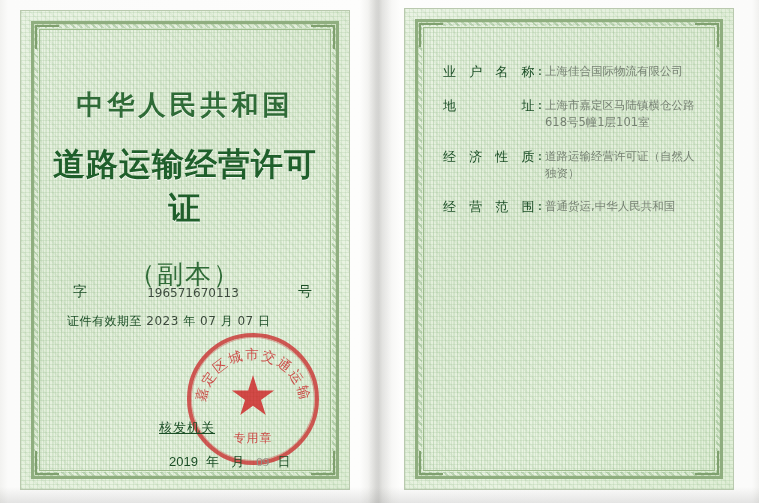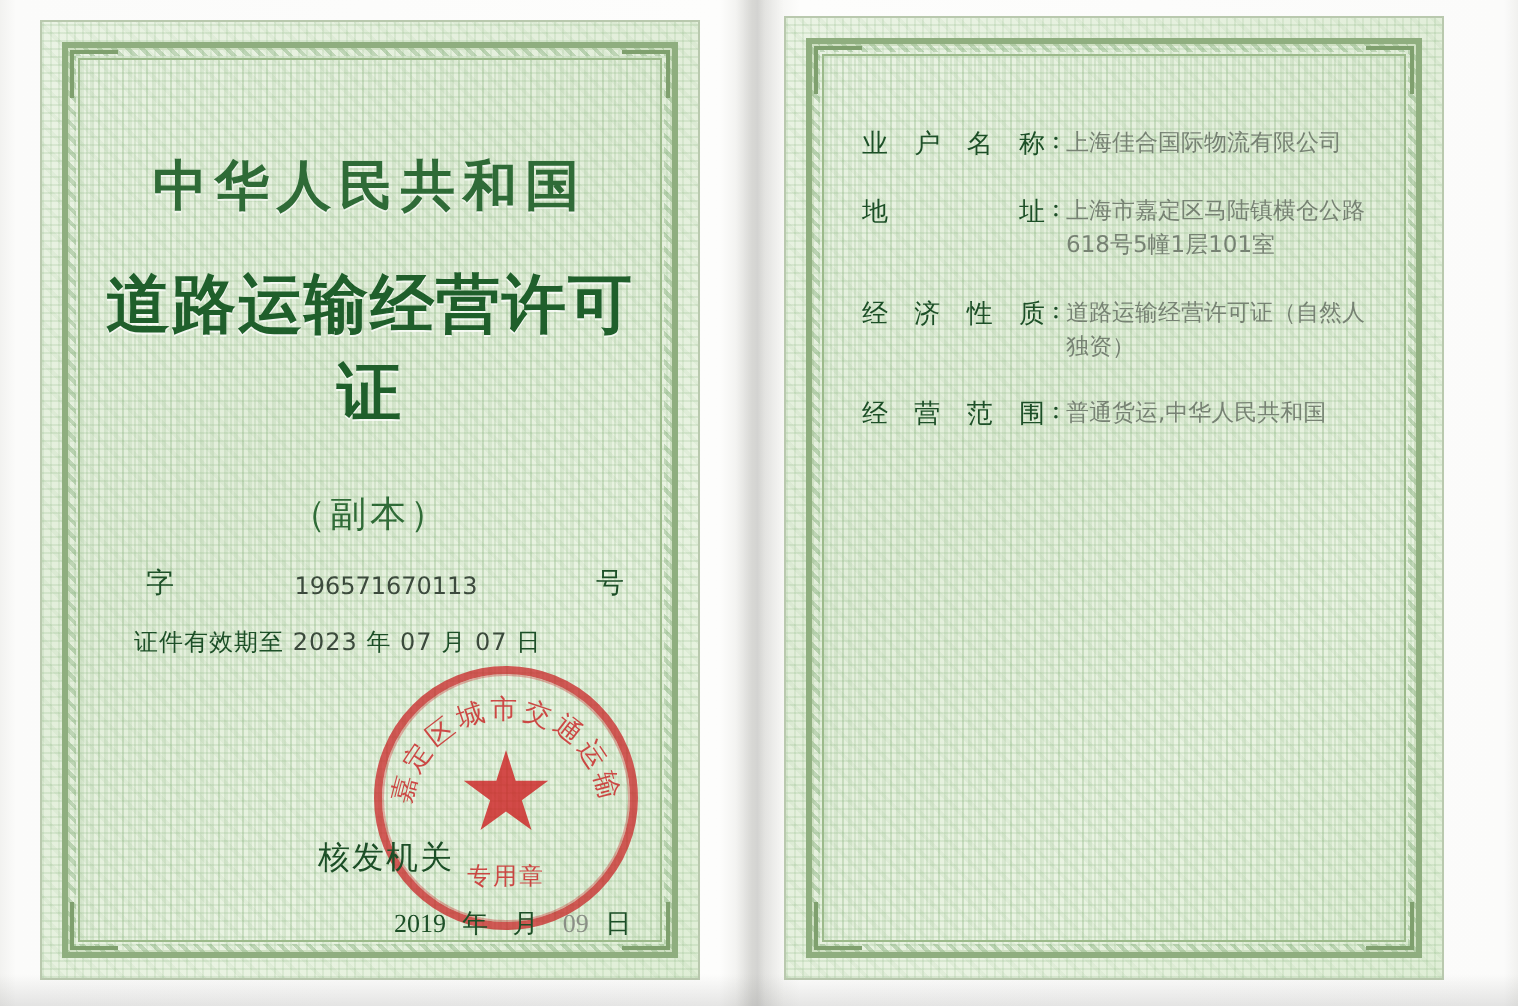--- a/index.html
+++ b/index.html
@@ -47,21 +47,21 @@
     box-sizing: border-box;
     background:
       
       repeating-linear-gradient(0deg, rgba(120,170,110,0.16) 0px, rgba(120,170,110,0.16) 1px, rgba(255,255,255,0) 1px, rgba(255,255,255,0) 4px),
       repeating-linear-gradient(90deg, rgba(120,170,110,0.14) 0px, rgba(120,170,110,0.14) 1px, rgba(255,255,255,0) 1px, rgba(255,255,255,0) 4px),
       repeating-linear-gradient(45deg, rgba(150,190,140,0.10) 0px, rgba(150,190,140,0.10) 2px, rgba(255,255,255,0) 2px, rgba(255,255,255,0) 7px),
       linear-gradient(135deg, #eaf3e4 0%, #e2eeda 40%, #e9f3e2 70%, #dfeed6 100%);
     border: 1px solid #b9c9ae;
   }
   .panel-left  { left: 20px;  top: 10px; width: 330px; height: 480px; }
-  .panel-right { left: 392px; top: 8px;  width: 330px; height: 482px; }
+  .panel-right { left: 404px; top: 8px;  width: 330px; height: 482px; }
 
   
   .frame-outer {
     position: absolute;
     inset: 10px;
     border: 3px solid #8fae7f;
     box-shadow: inset 0 0 0 1px #cfe0c3;
   }
   .frame-inner {
     position: absolute;
@@ -97,21 +97,21 @@
   .corner.bl { bottom: 14px; left: 14px;  border-right: none; border-top: none; }
   .corner.br { bottom: 14px; right: 14px; border-left: none;  border-top: none; }
 
   .content {
     position: absolute;
     inset: 24px 28px;
   }
 
   
   .title-nation {
-    margin-top: 40px;
+    margin-top: 52px;
     text-align: center;
     font-family: "DejaVu Serif", serif;
     font-weight: bold;
     font-size: 27px;
     letter-spacing: 4px;
     color: #2f6b37;
     text-shadow: 0 1px 0 rgba(255,255,255,0.6);
   }
   .title-main {
     margin-top: 20px;
@@ -120,21 +120,21 @@
     font-weight: bold;
     font-size: 32px;
     letter-spacing: 1px;
     color: #1f5f2b;
     text-shadow: 0 1px 0 rgba(255,255,255,0.7);
   }
   .title-sub {
     margin-top: 26px;
     text-align: center;
     font-family: "DejaVu Serif", serif;
-    font-size: 18px;
+    font-size: 26px;
     letter-spacing: 2px;
     color: #2f6b37;
   }
 
   .lic-row {
     position: absolute;
     left: 16px;
     right: 8px;
     top: 248px;
     display: flex;
@@ -163,35 +163,36 @@
     color: #1c4f27;
     font-family: "DejaVu Serif", serif;
     letter-spacing: 0.5px;
   }
   .valid-row .v { font-family: "DejaVu Sans", sans-serif; color: #3b4a3c; margin-top: 15px; }
 
   .issuer-row {
     position: absolute;
     left: 110px;
     top: 384px;
-    font-size: 16px;
+    font-size: 13px;
     color: #1c4f27;
     font-family: "DejaVu Serif", serif;
     letter-spacing: 1px;
+    text-decoration: underline;
   }
   .date-row {
     position: absolute;
     left: 120px;
     top: 418px;
     font-size: 13px;
     color: #1c4f27;
     font-family: "DejaVu Serif", serif;
     letter-spacing: 4px;
   }
-  .date-row .y { font-family: Liberation Serif, serif; letter-spacing: 0; padding-left: 28px; }
+  .date-row .y { font-family: Liberation Sans, sans-serif; letter-spacing: 0; }
   .date-row .d {
     font-family: Liberation Serif, serif;
     letter-spacing: 0;
     color: #8a8f86;
   }
 
   
   .seal {
     position: absolute;
     left: 138px;

